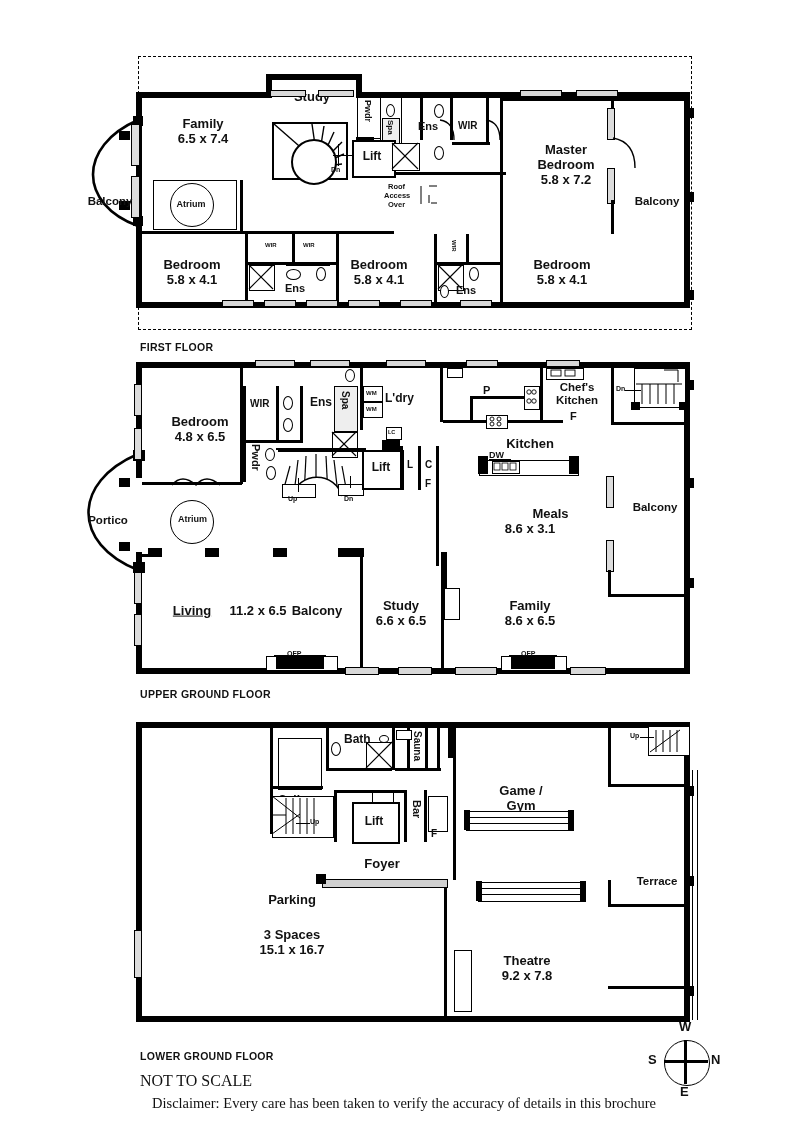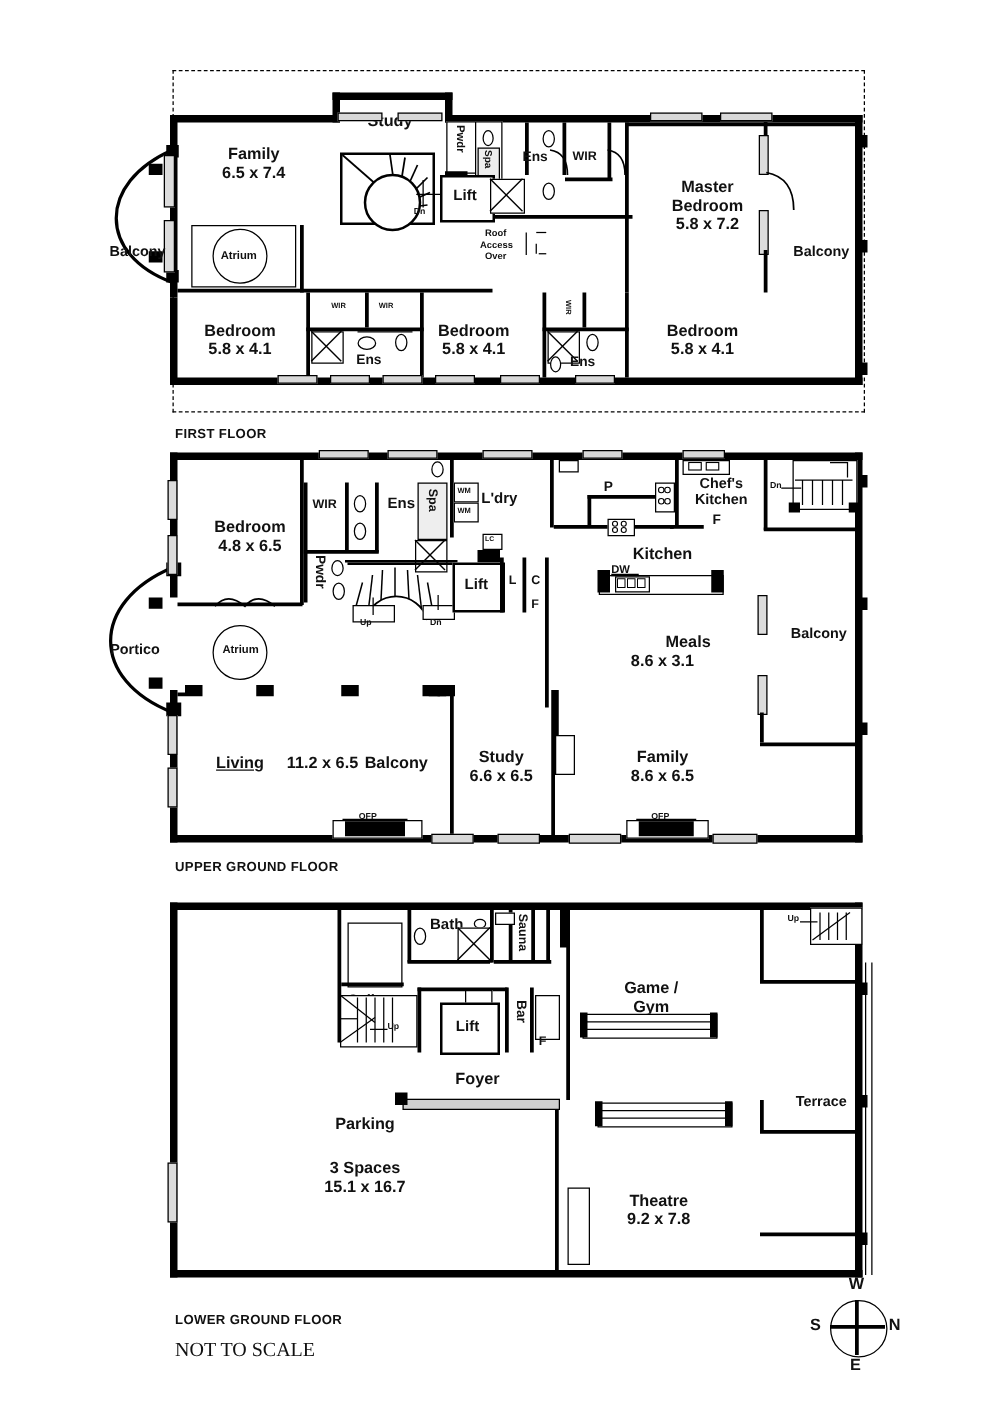--- a/index.html
+++ b/index.html
@@ -534,20 +534,21 @@
     <div class="hline" style="left:466px;top:817px;width:106px;"></div>
     <div class="hline" style="left:466px;top:823px;width:106px;"></div>
     <div class="blk" style="left:464px;top:810px;width:6px;height:20px;"></div>
     <div class="blk" style="left:568px;top:810px;width:6px;height:20px;"></div>
     <div class="boxt" style="left:134px;top:930px;width:6px;height:46px;background:#dcdcdc;"></div>
 
     <div class="flabel" style="left:140px;top:1050px;">LOWER GROUND FLOOR</div>
   </div>
 
   <div id="notscale">NOT TO SCALE</div>
+  <div id="disclaim">Disclaimer: Every care has been taken to verify the accuracy of details in this brochure</div>
 
   <div>
     <div class="circ" style="left:664px;top:1040px;width:44px;height:44px;border-width:1.6px;"></div>
     <div class="blk" style="left:684px;top:1040px;width:3px;height:44px;"></div>
     <div class="blk" style="left:664px;top:1060px;width:44px;height:3px;"></div>
     <div class="lbl" style="left:679px;top:1020px;font-size:13px;font-weight:700;">W</div>
     <div class="lbl" style="left:648px;top:1053px;font-size:13px;font-weight:700;">S</div>
     <div class="lbl" style="left:711px;top:1053px;font-size:13px;font-weight:700;">N</div>
     <div class="lbl" style="left:680px;top:1085px;font-size:13px;font-weight:700;">E</div>
   </div>

